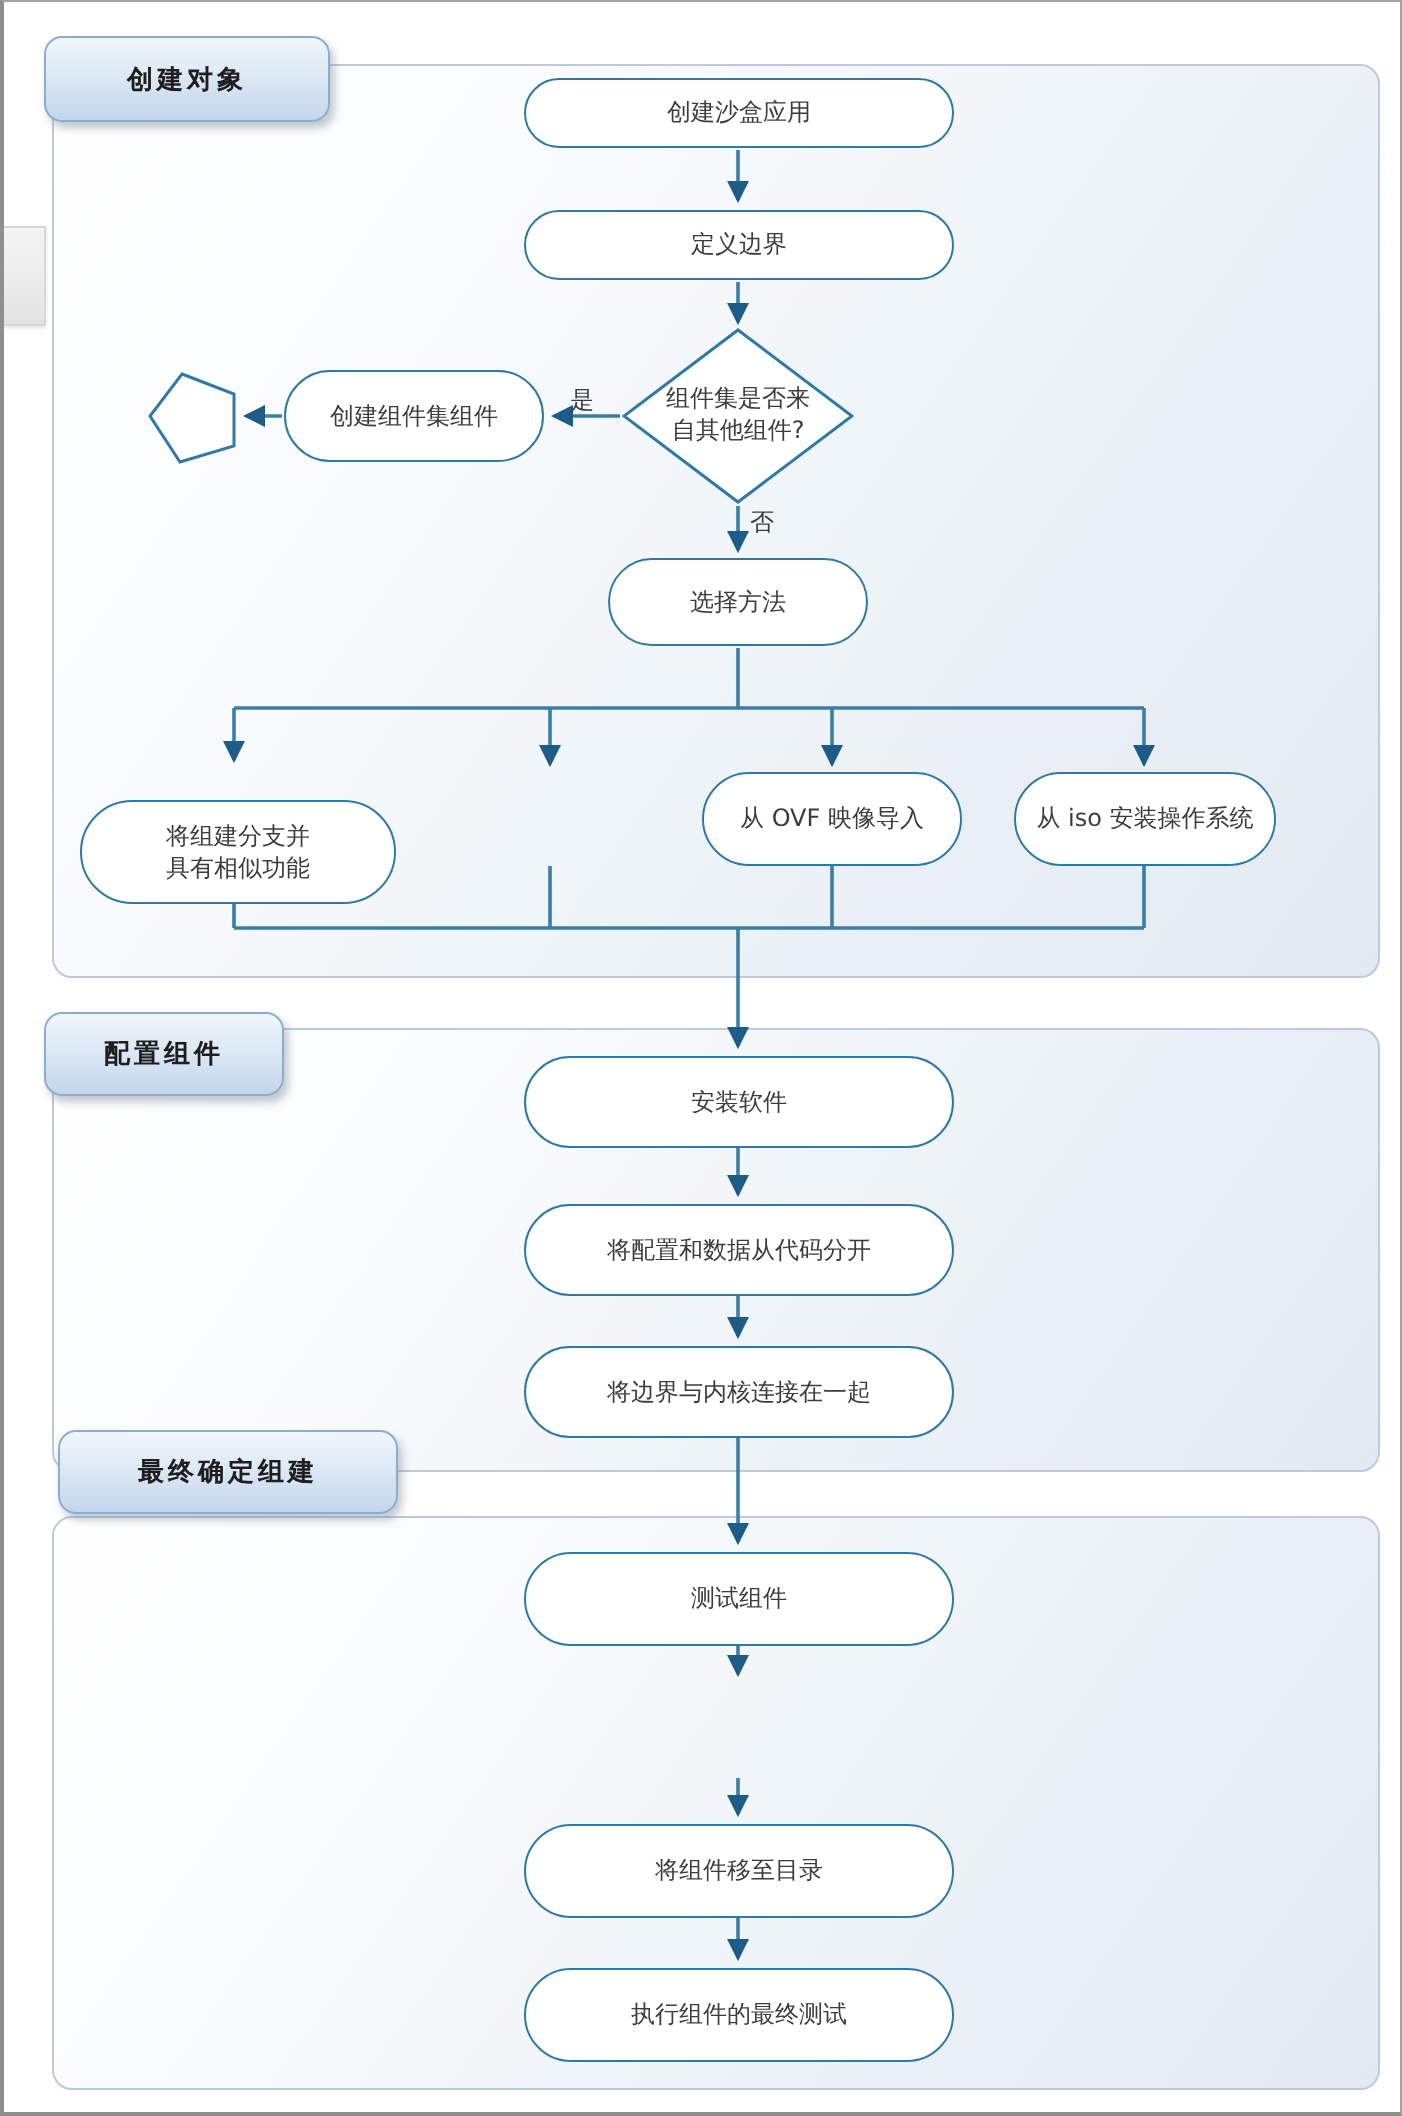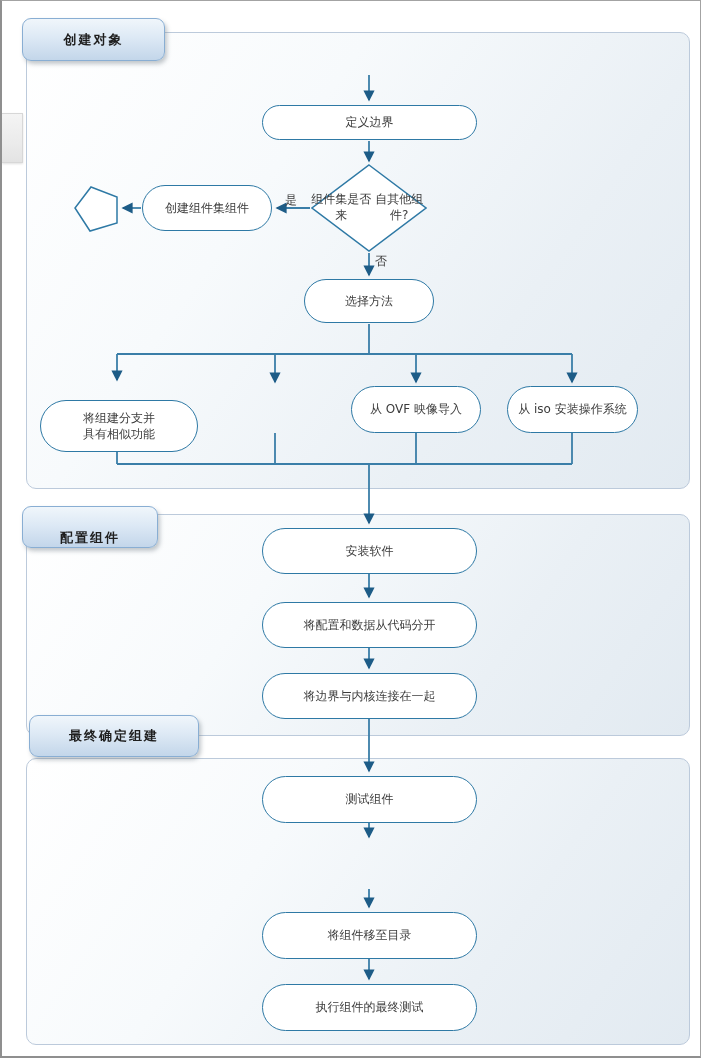--- a/index.html
+++ b/index.html
@@ -25,21 +25,21 @@
   .tab{
     position:absolute;box-sizing:border-box;z-index:4;
     border:1px solid #89aed3;border-radius:9px;
     background:linear-gradient(180deg,#f0f6fb 0%,#dde9f5 45%,#c3d6ea 100%);
     box-shadow:2px 3px 4px rgba(120,130,140,0.45);
     display:flex;align-items:center;justify-content:center;
     font-size:13px;font-weight:bold;color:#1e1e1e;letter-spacing:2px;
     cursor:default;
   }
   .tab1{left:20px;top:17px;width:143px;height:43px;}
-  .tab2{left:20px;top:505px;width:136px;height:42px;align-items:flex-end;}
+  .tab2{left:20px;top:505px;width:120px;height:42px;}
   .tab3{left:27px;top:714px;width:170px;height:42px;}
   
   svg.wires{position:absolute;left:0;top:0;z-index:2;}
   svg.wires path{stroke:#3a7ea8;stroke-width:1.8;fill:none;}
   
   .node{
     position:absolute;box-sizing:border-box;z-index:3;
     border:1.5px solid #2e79a5;border-radius:26px;
     background:#ffffff;
     display:flex;flex-direction:column;align-items:center;justify-content:center;
@@ -58,21 +58,21 @@
   .n-connect-kernel{left:260px;top:672px;width:215px;height:46px;}
   .n-test-component{left:260px;top:775px;width:215px;height:47px;}
   .n-clean-component{left:260px;top:841px;width:215px;height:47px;}
   .n-move-catalog{left:260px;top:911px;width:215px;height:47px;}
   .n-final-test{left:260px;top:983px;width:215px;height:47px;}
   
   .shape{position:absolute;z-index:3;}
   .diamond{left:309px;top:163px;width:116px;height:88px;}
   .diamond .txt{
     position:absolute;left:0;top:0;width:100%;height:100%;
-    display:flex;align-items:center;justify-content:center;
+    display:flex;flex-direction:column;align-items:center;justify-content:center;
     font-size:12px;color:#3c3c3c;line-height:1.3;text-align:center;
   }
   .pentagon{left:72px;top:185px;width:44px;height:46px;}
   .shape svg polygon{fill:#ffffff;stroke:#2e79a5;stroke-width:1.5;}
   
   .edge-label{
     position:absolute;z-index:4;font-size:12px;color:#3c3c3c;background:transparent;
   }
   .lbl-yes{left:283px;top:191px;}
   .lbl-no{left:373px;top:252px;}
@@ -127,20 +127,23 @@
   <div class="tab tab1">
     <span>创建对象</span>
   </div>
   <div class="tab tab2">
     <span>配置组件</span>
   </div>
   <div class="tab tab3">
     <span>最终确定组建</span>
   </div>
 
+  <div class="node n-create-sandbox">
+    <span>创建沙盒应用</span>
+  </div>
   <div class="node n-define-boundary">
     <span>定义边界</span>
   </div>
 
   <div class="shape diamond">
     <svg width="116" height="88" viewBox="0 0 116 88">
       <polygon points="58,1 115,44 58,87 1,44"></polygon>
     </svg>
     <div class="txt">
       <span>组件集是否来</span>

